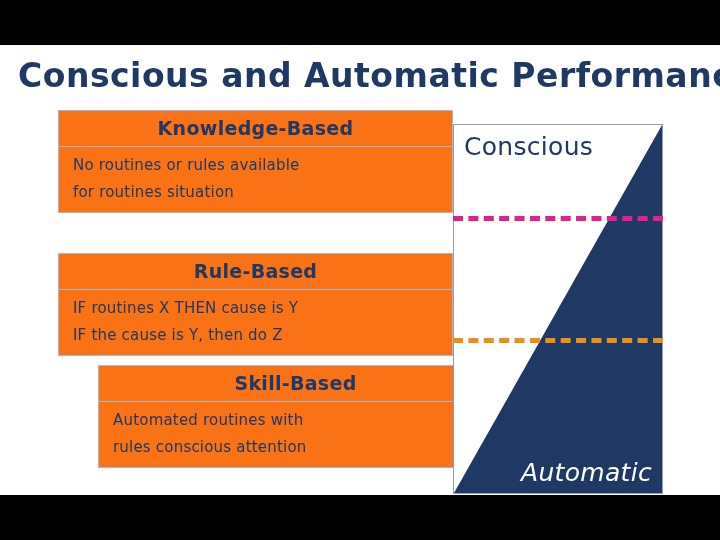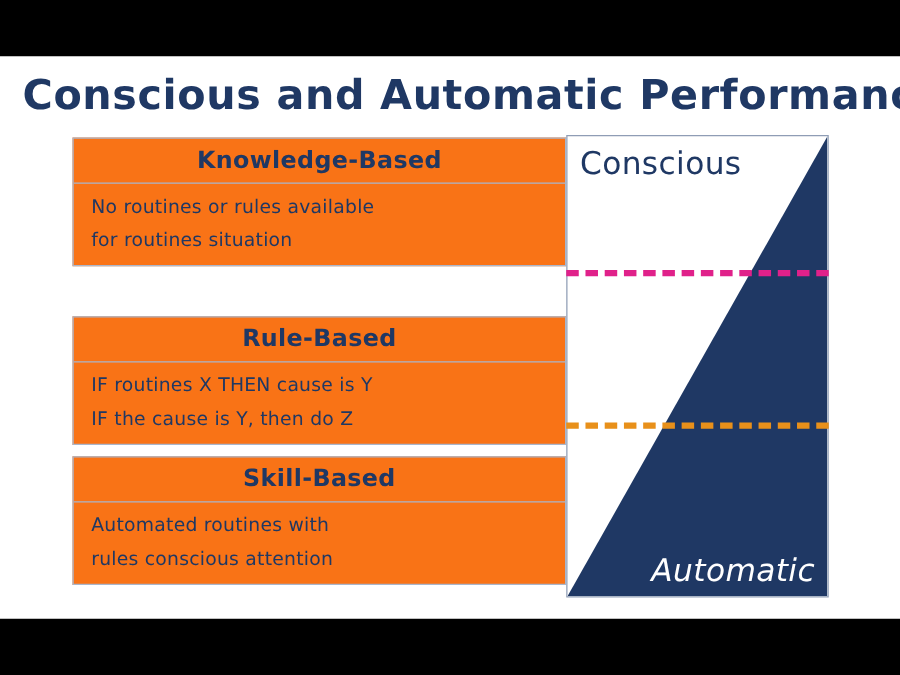--- a/index.html
+++ b/index.html
@@ -62,27 +62,27 @@
     padding: 5px 10px 6px 14px;
     font-size: 15px;
     line-height: 27px;
     color: #1f3864;
     letter-spacing: 0.2px;
   }
   .box-body div { white-space: nowrap; }
 
   #box-knowledge { top: 65px; }
   #box-rule      { top: 208px; }
-  #box-skill     { top: 320px; }
+  #box-skill     { top: 320px; margin-left: 40px; }
 
   
   #panel {
     position: absolute;
     left: 453px;
-    top: 63px;
+    top: 79px;
     width: 210px;
     height: 370px;
     background: #ffffff;
     border: 1px solid #8f9db5;
     box-sizing: border-box;
     overflow: hidden;
   }
   #triangle {
     position: absolute;
     left: 0;

